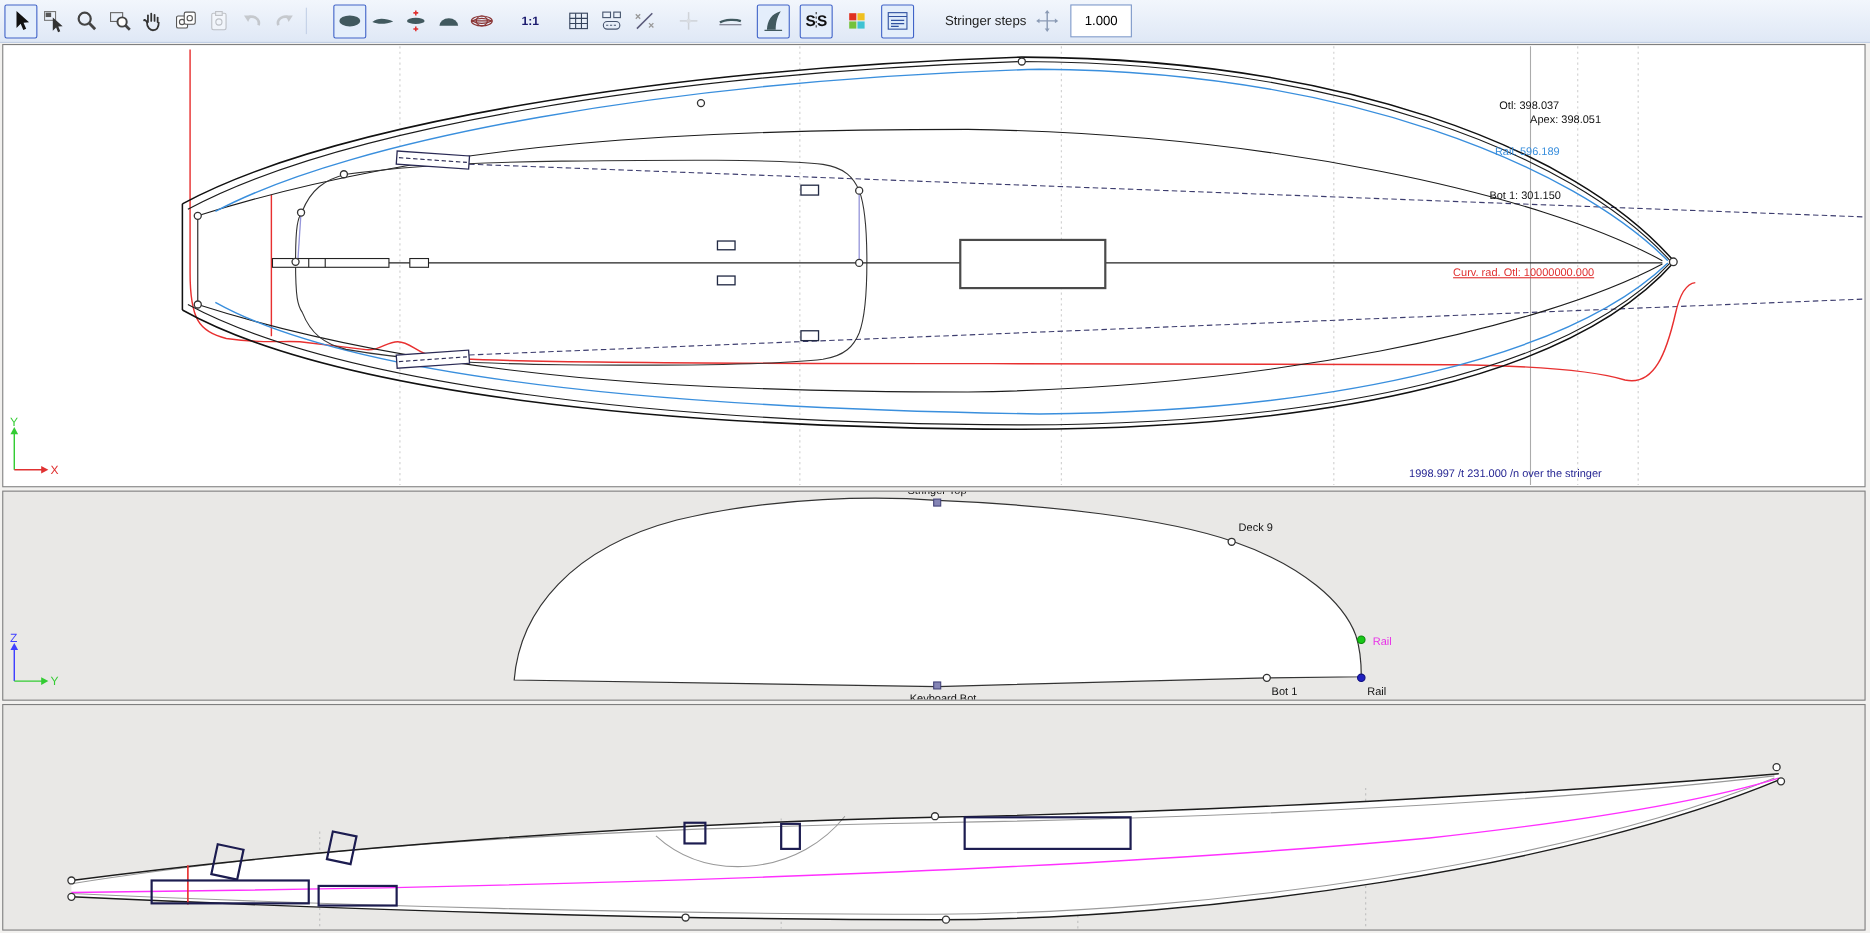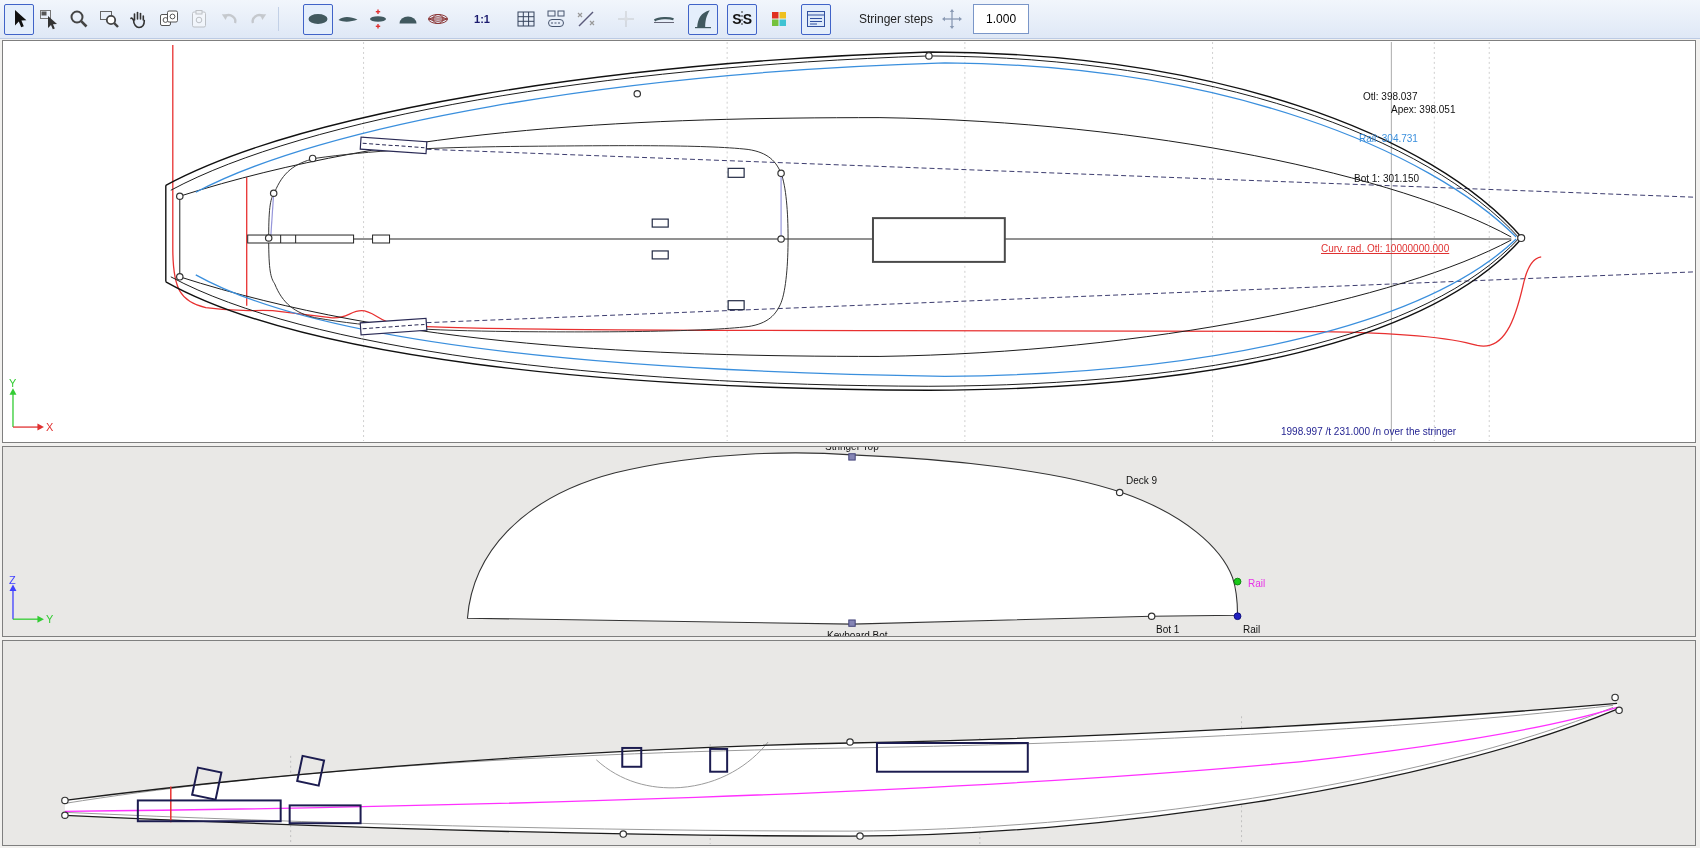--- a/index.html
+++ b/index.html
@@ -337,21 +337,21 @@
         <path d="M12 389 l-3.5 6.5 h7 Z" fill="#33cc33"></path>
         <line x1="12" y1="428" x2="38" y2="428" stroke="#e03131" stroke-width="1.3"></line>
         <path d="M43 428 l-6.5 -3.5 v7 Z" fill="#e03131"></path>
         <text x="8" y="388" font-size="11" fill="#33cc33">Y</text>
         <text x="45" y="432" font-size="11" fill="#e03131">X</text>
       </g>
     </svg>
 
     <div class="label" style="left:1360px;top:49px">Otl: 398.037</div>
     <div class="label" style="left:1388px;top:62px">Apex: 398.051</div>
-    <div class="label lbl-blue" style="left:1356px;top:91px">Rail: 304.731</div>
+    <div class="label lbl-blue" style="left:1356px;top:91px">Rail: 596.189</div>
     <div class="label" style="left:1351px;top:131px">Bot 1: 301.150</div>
     <div class="label lbl-red" style="left:1318px;top:201px">Curv. rad. Otl: 10000000.000</div>
     <div class="label lbl-status" style="left:1278px;top:384px">1998.997 /t 231.000 /n over the stringer</div>
   </div>
 
   <div class="panel panel-mid">
     <svg class="cad" viewBox="2 446 1694 191" preserveAspectRatio="none">
       <path fill="#ffffff" stroke="#333" stroke-width="1.1" d="M467 619 C472 555 520 497 615 472 C705 450 800 450 852 454 C950 458 1060 470 1122 492 C1185 514 1222 548 1233 578 C1237 590 1238 602 1238 616 L1152 617 C1050 620 950 623 852 625 C700 623 560 620 467 619 Z"></path>
       <g>
         <rect x="848.8" y="452.8" width="6.4" height="6.4" fill="#8585b5" stroke="#44447a"></rect>

